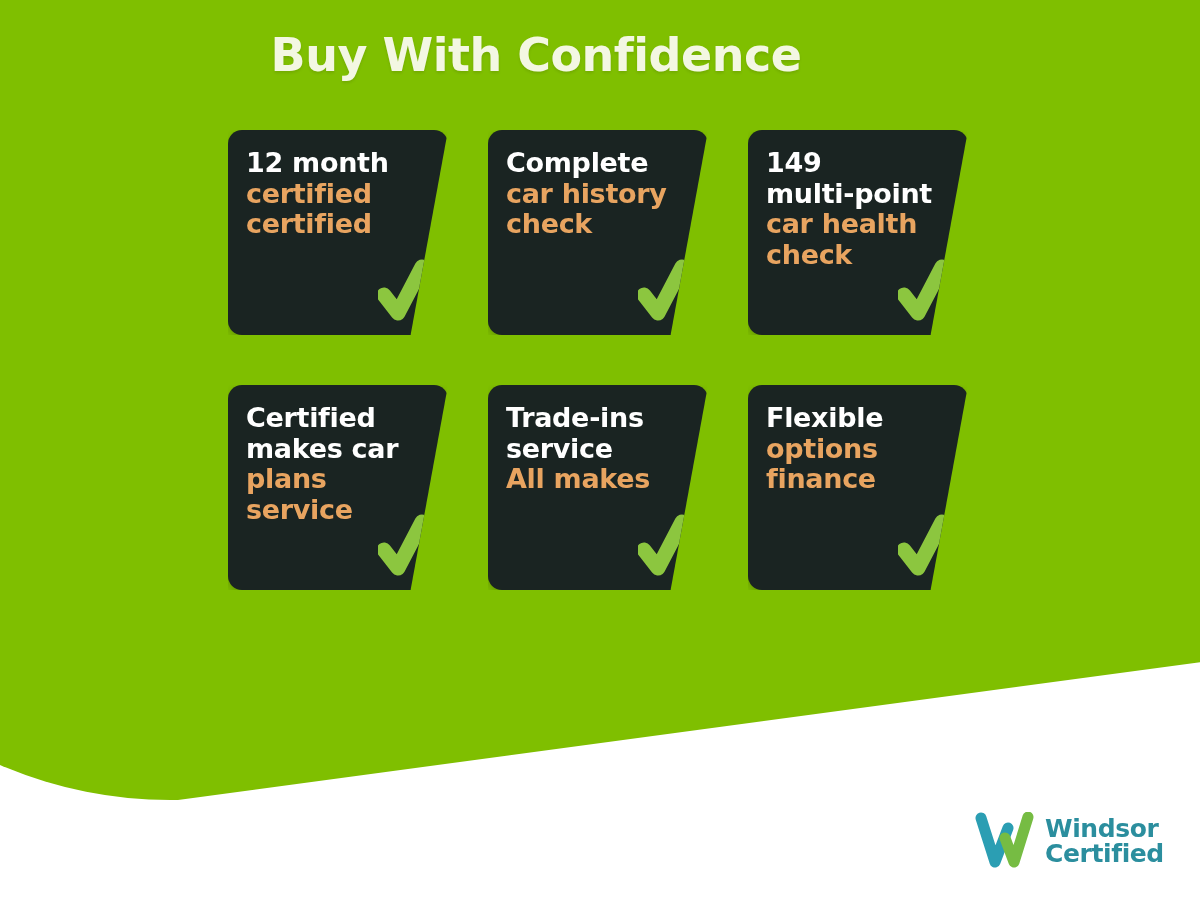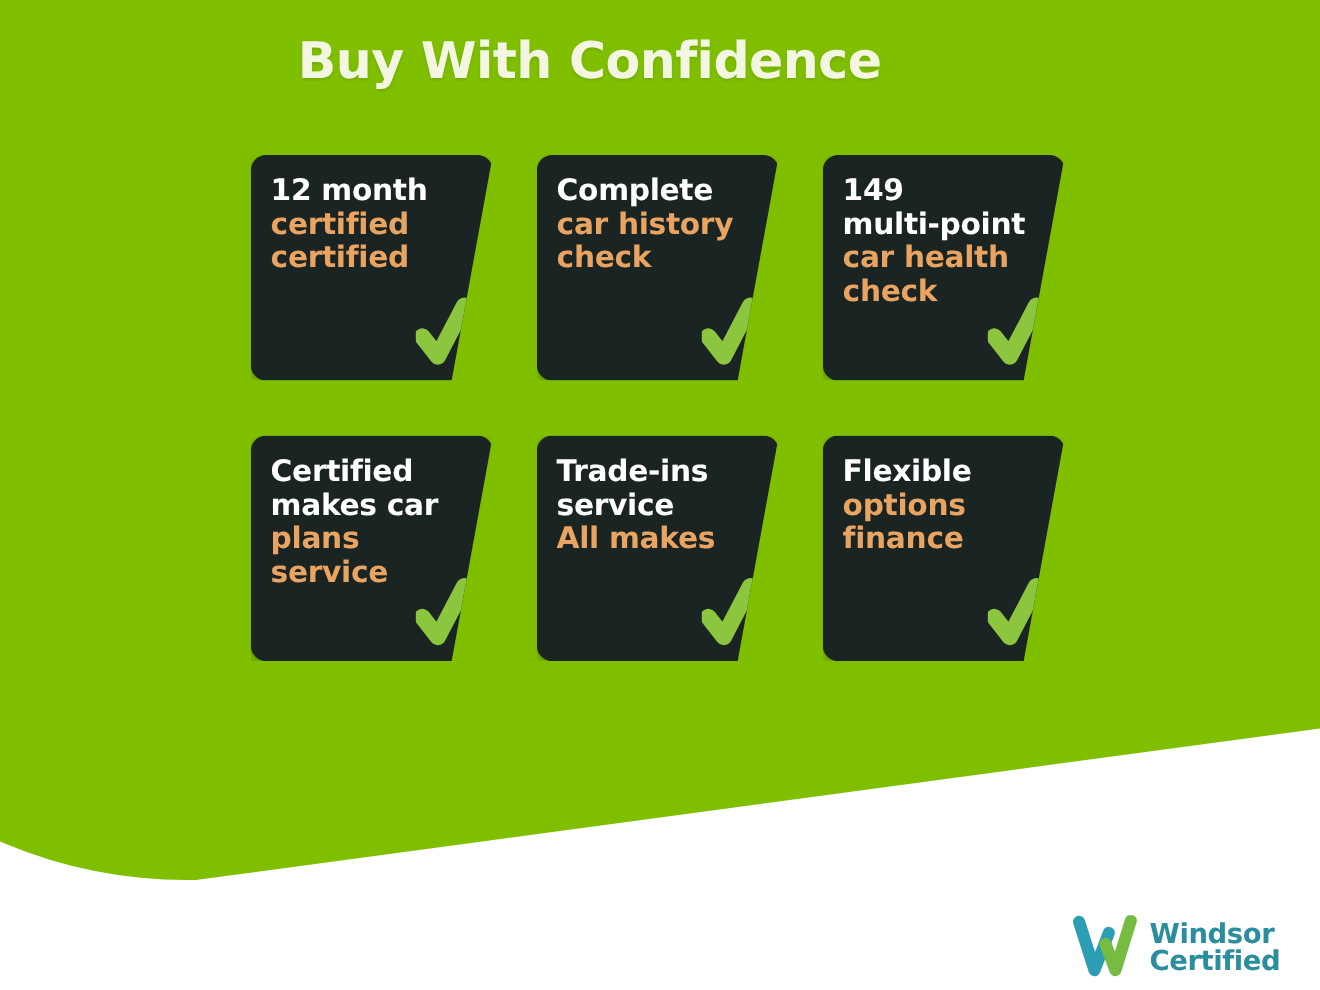--- a/index.html
+++ b/index.html
@@ -39,21 +39,21 @@
     font-weight: bold;
     letter-spacing: -0.5px;
     font-family: "DejaVu Sans", sans-serif;
     text-shadow: 0 2px 3px rgba(0,0,0,0.10);
   }
 
   
   #cards {
     position: absolute;
     left: 228px;
-    top: 141px;
+    top: 130px;
     width: 750px;
   }
   .card-row {
     display: flex;
     gap: 40px;
     margin-bottom: 50px;
   }
   .card {
     position: relative;
     width: 220px;
@@ -84,21 +84,21 @@
     bottom: 10px;
     right: 18px;
     width: 52px;
     height: 68px;
   }
 
   
   #logo {
     position: absolute;
     left: 975px;
-    top: 832px;
+    top: 812px;
     display: flex;
     align-items: center;
     gap: 8px;
   }
   #logo-mark { width: 62px; height: 58px; flex: none; }
   #logo-text {
     color: #2B8E9E;
     font-size: 25px;
     font-weight: bold;
     line-height: 1.02;

